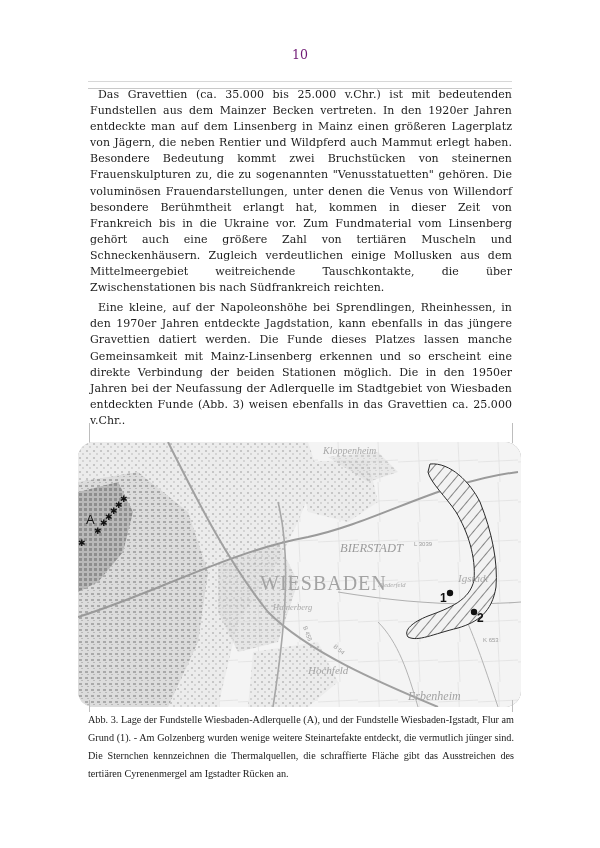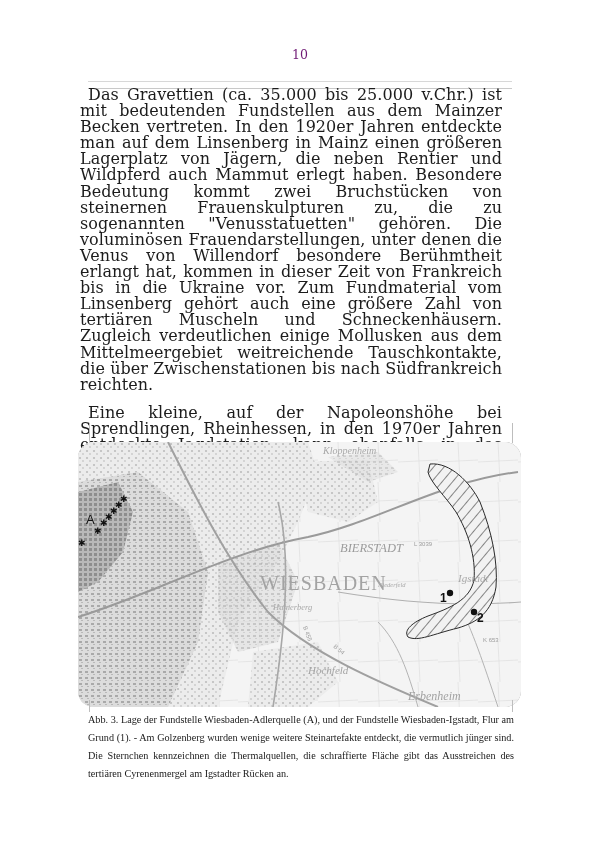--- a/index.html
+++ b/index.html
@@ -2,25 +2,25 @@
 <html><head>
 <meta charset="utf-8">
 <style>
   html, body { margin: 0; padding: 0; background: #ffffff; }
   body { width: 600px; height: 848px; position: relative; overflow: hidden;
          font-family: "DejaVu Serif", "Liberation Serif", serif; color: #1a1a1a; }
   .page-number { position: absolute; top: 39px; left: 0; width: 600px; text-align: center;
                  font-size: 12.5px; color: #701a75; margin-top: 8px; }
   .top-rule { position: absolute; top: 81px; left: 88px; width: 424px; height: 1px; background: #d8d8d8; }
   .top-rule2 { position: absolute; top: 88px; left: 88px; width: 424px; height: 1px; background: #c9c9c9; }
-  .body-text { position: absolute; top: 87px; left: 80px; width: 422px;
-               font-family: "DejaVu Serif", serif; font-size: 16px; line-height: 16.1px;
+  .body-text { position: absolute; top: 87px; left: 90px; width: 422px;
+               font-family: "DejaVu Serif", serif; font-size: 11px; line-height: 16.1px;
                text-align: justify; color: #1c1c1c; letter-spacing: 0.05px; }
   .body-text p { margin: 0; text-indent: 8px; }
-  .body-text p + p { margin-top: 12px; }
+  .body-text p + p { margin-top: 4px; }
 
   .fig-line-left { position: absolute; left: 89px; top: 423px; width: 1px; height: 20px; background: #bdbdbd; }
   .fig-line-right { position: absolute; left: 512px; top: 423px; width: 1px; height: 20px; background: #bdbdbd; }
   .map-frame { position: absolute; left: 78px; top: 442px; width: 443px; height: 265px;
                border-radius: 16px; overflow: hidden; background: #f3f3f3;
                box-shadow: inset 2px 0 0 #8a8a8a, inset -2px 0 0 #9a9a9a; }
   .map-frame svg { display: block; }
   .fig-line-bl { position: absolute; left: 89px; top: 700px; width: 1px; height: 12px; background: #bdbdbd; }
   .fig-line-br { position: absolute; left: 512px; top: 700px; width: 1px; height: 12px; background: #bdbdbd; }
 

